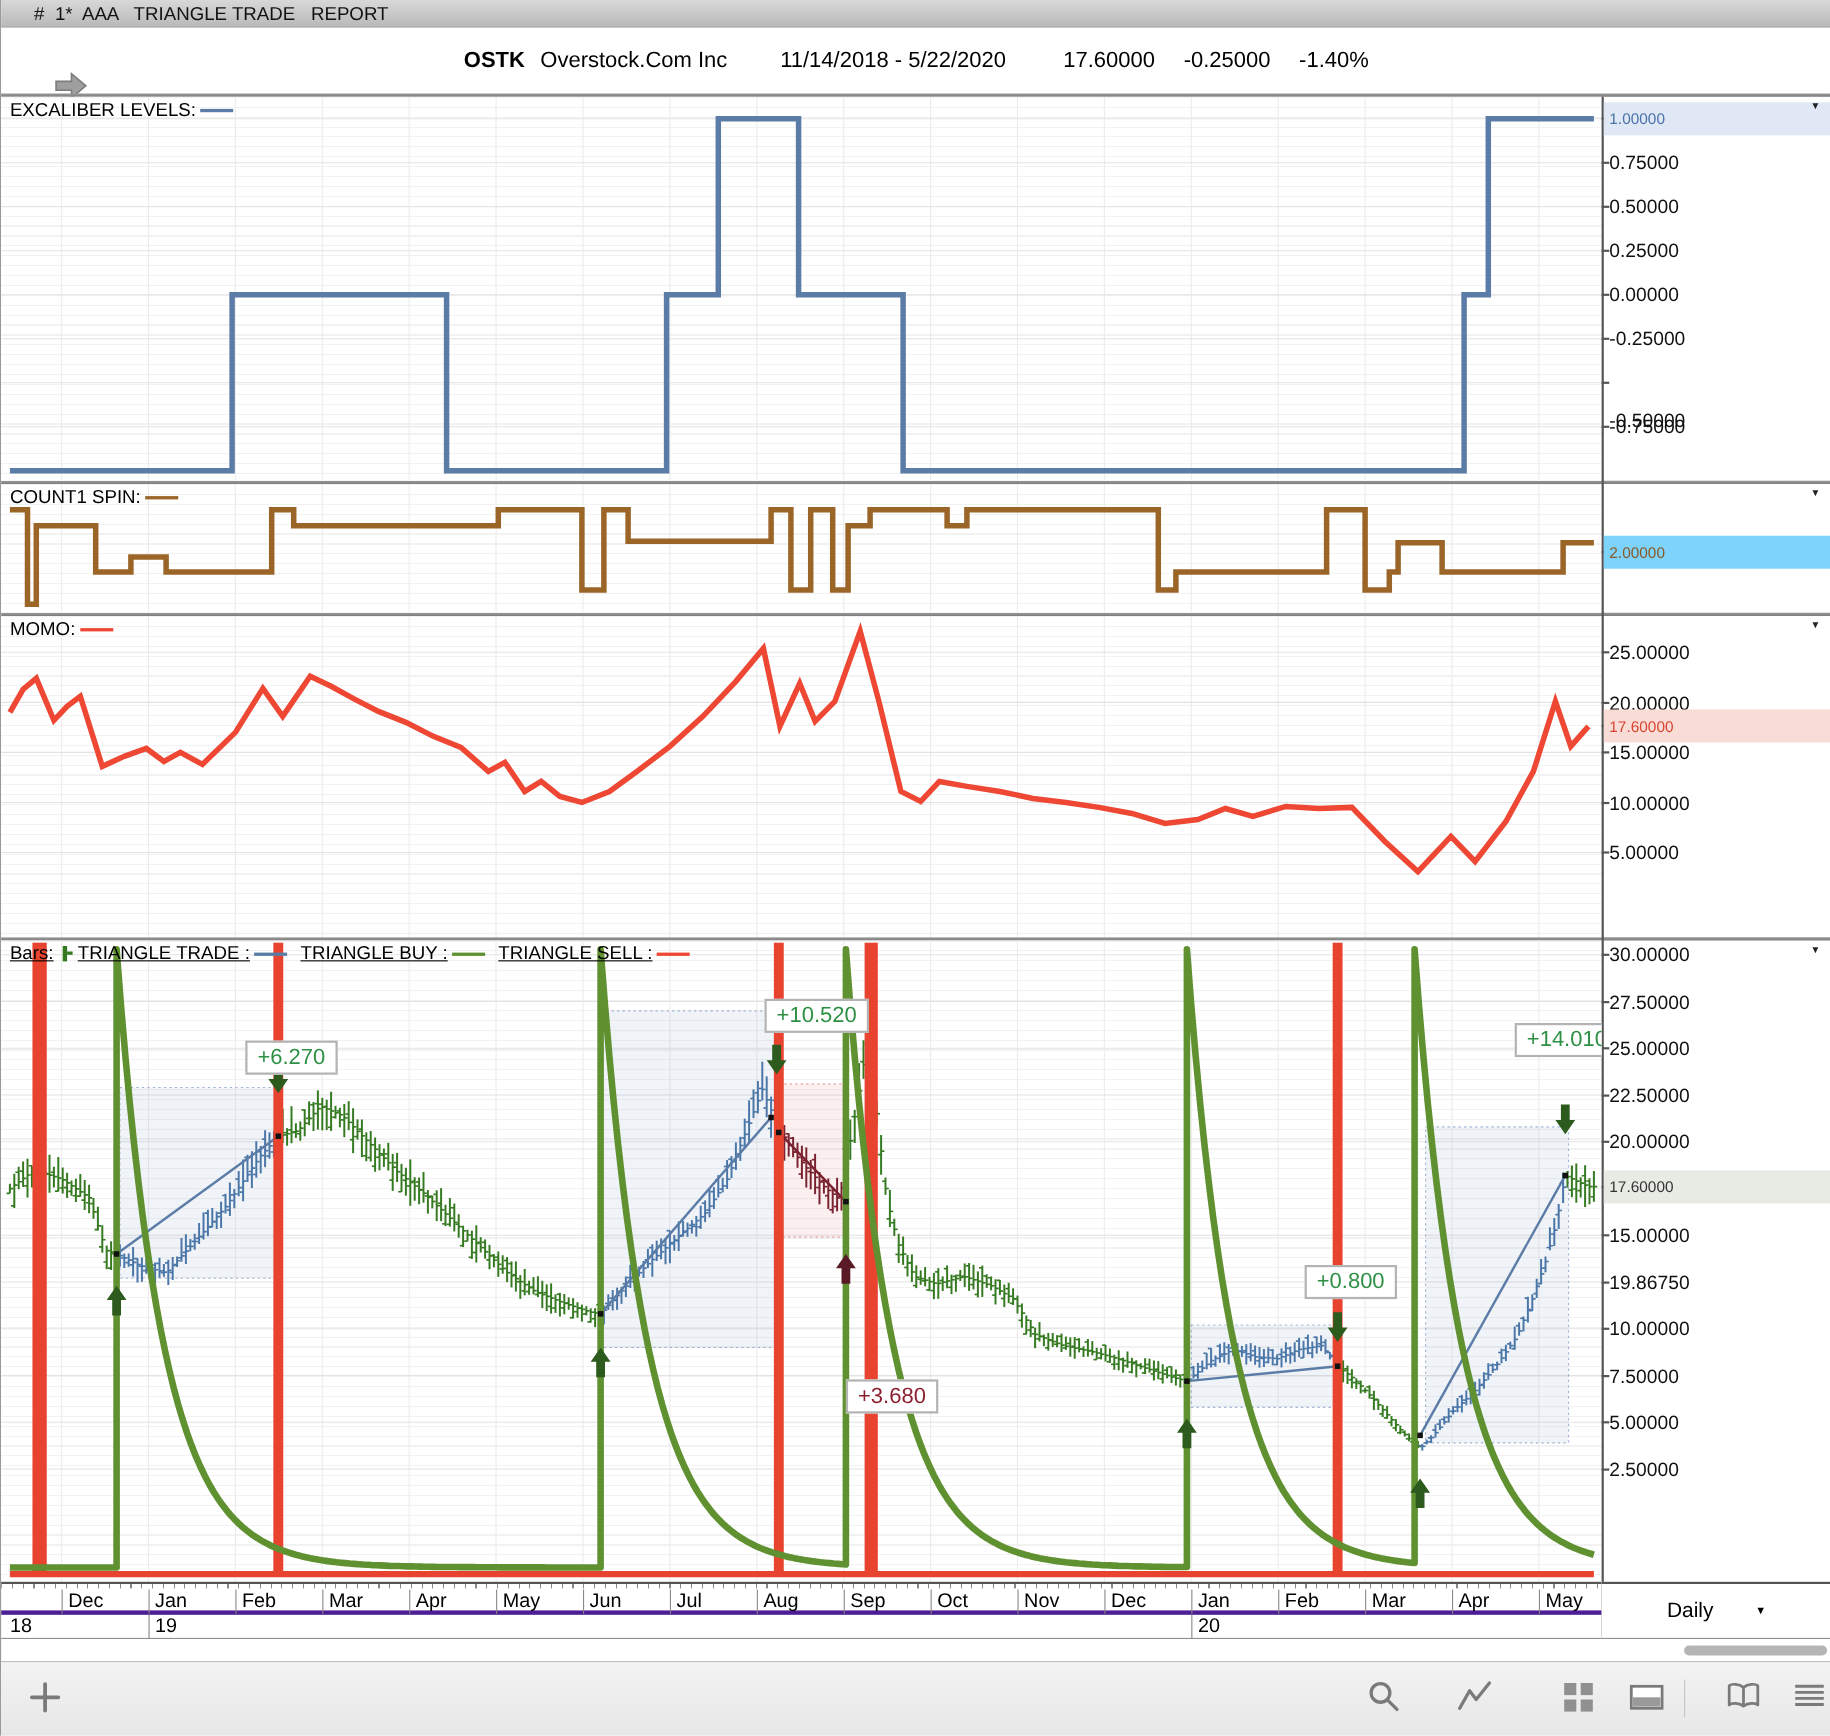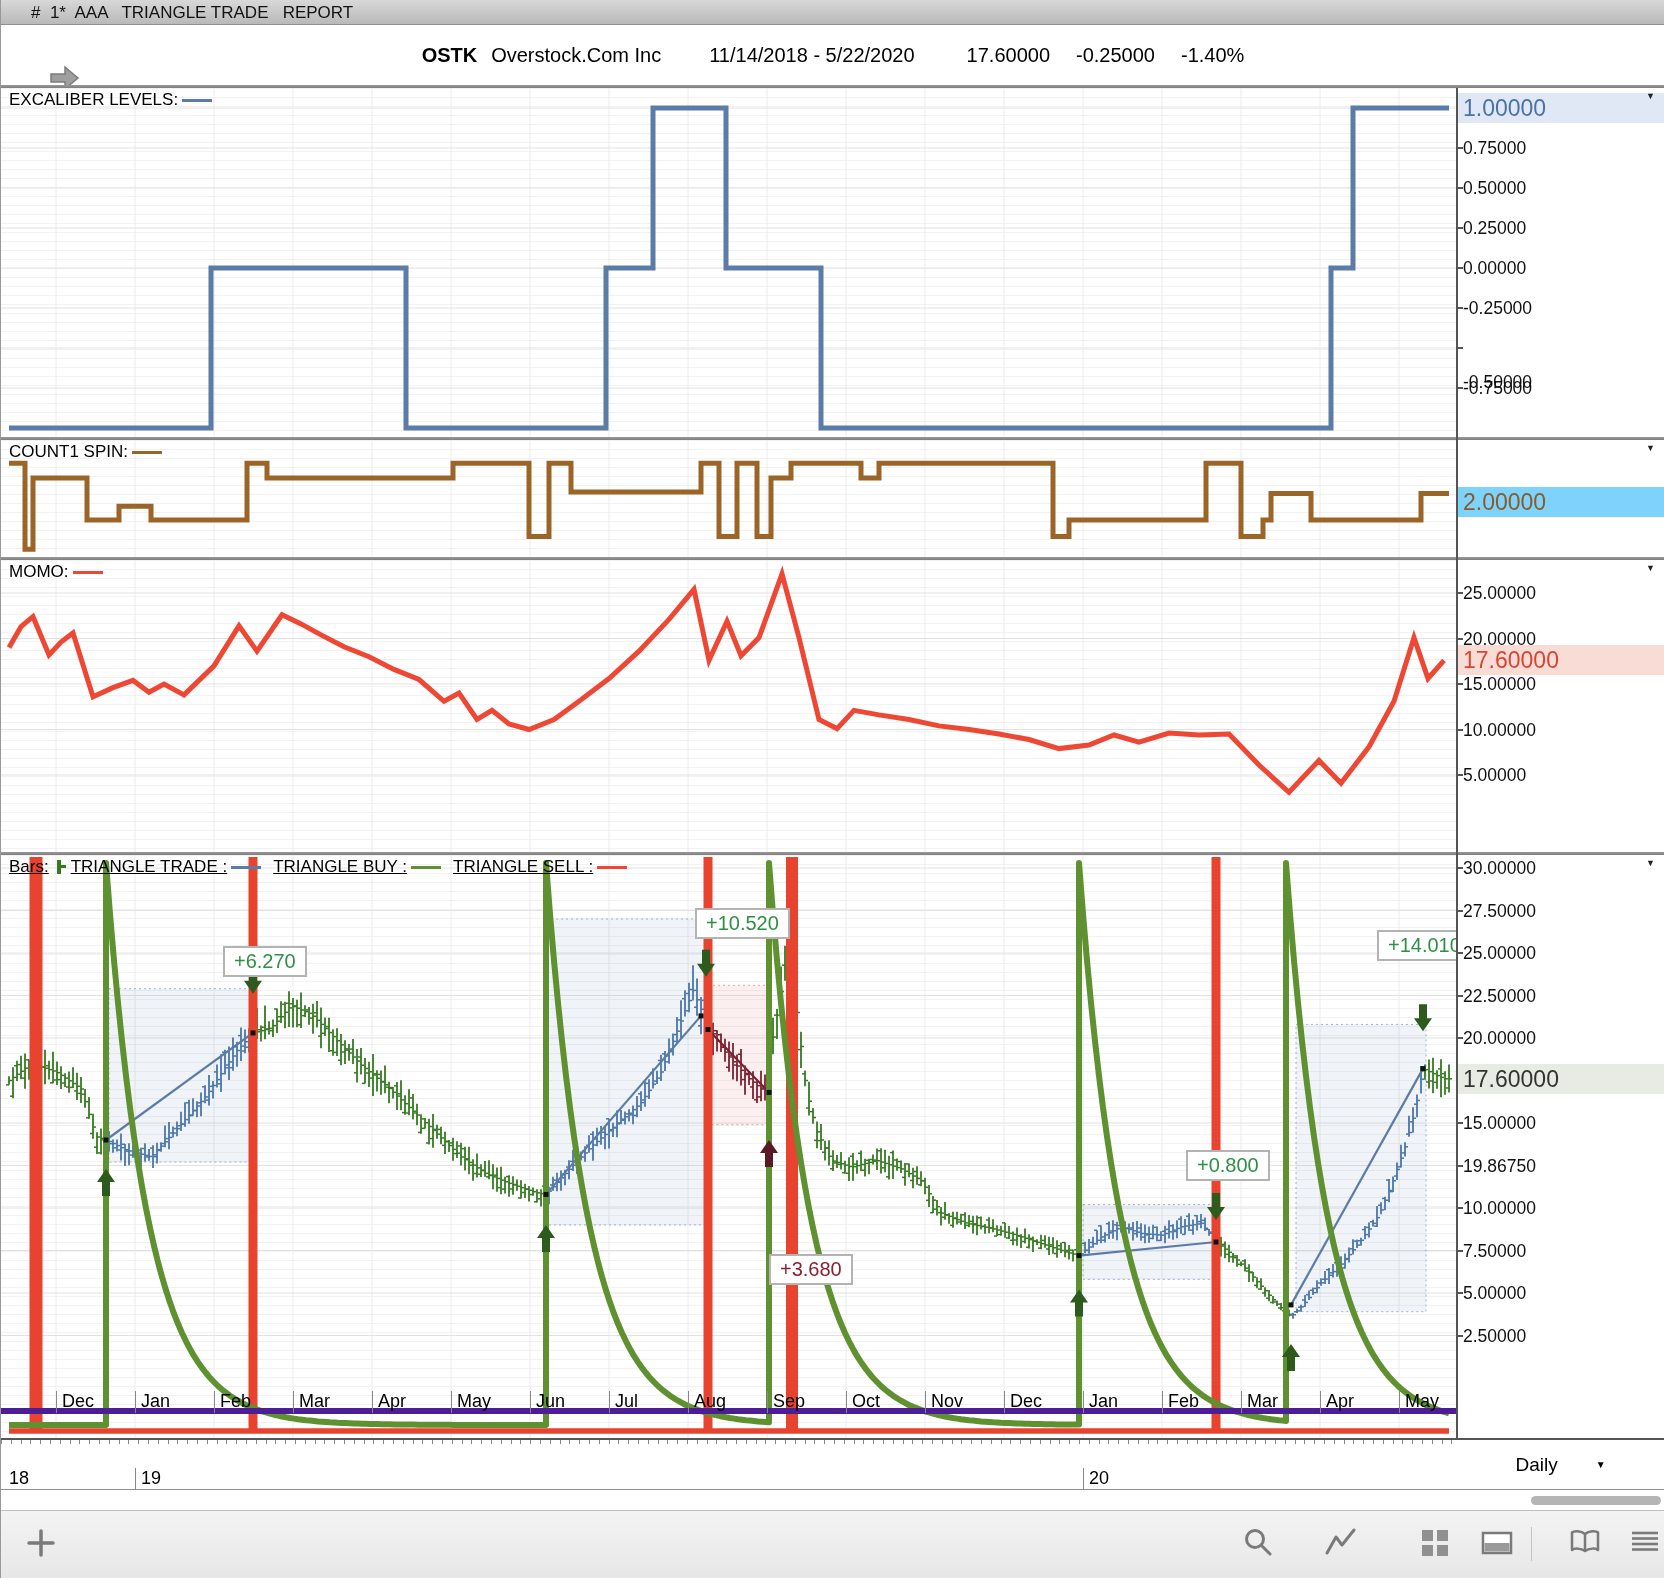--- a/index.html
+++ b/index.html
@@ -20,29 +20,29 @@
   .divider{position:absolute;left:0;width:100%;height:3px;background:linear-gradient(#9a9a9a,#7d7d7d);}
   .panel{position:absolute;left:0;width:1455px;overflow:hidden;background:#fff;
     background-image:repeating-linear-gradient(to bottom, rgba(0,0,0,0.05) 0 1px, transparent 1px 9px);}
   .panel svg{position:absolute;left:0;top:0;}
   .panel-label{position:absolute;left:8px;top:2px;font-size:17px;color:#000;white-space:pre;z-index:5;}
   .line-sample{display:inline-block;width:30px;height:3px;margin:0 12px 3px 4px;}
   .glyph-bar{display:inline-block;width:4px;height:14px;background:#357a21;position:relative;margin:0 10px -2px 6px;}
   .glyph-bar::after{content:"";position:absolute;left:4px;top:5px;width:5px;height:3px;background:#357a21;}
   .axis-sep{position:absolute;left:1455px;top:88px;width:2px;height:1402px;background:#555;}
   .axis-label{position:absolute;left:1462px;width:195px;height:22px;font-size:17.5px;color:#111;line-height:22px;}
-  .axis-hl{position:absolute;left:1457px;width:207px;height:30px;line-height:30px;font-size:23px;padding-left:5px;box-sizing:border-box;z-index:4;}
+  .axis-hl{position:absolute;left:1457px;width:207px;height:30px;line-height:30px;font-size:14px;padding-left:5px;box-sizing:border-box;z-index:4;}
   .axis-tick{position:absolute;left:1455px;width:7px;height:2px;background:#555;}
   .dd-arrow{position:absolute;left:1645px;width:14px;height:12px;font-size:9px;color:#222;z-index:6;cursor:pointer;}
   .anno{position:absolute;background:#fff;border:2px solid #b3b3b3;padding:2px 9px;font-size:20px;z-index:7;white-space:nowrap;}
   .legend{position:absolute;left:8px;top:2px;font-size:17px;color:#000;z-index:6;white-space:nowrap;text-decoration:underline;}
   .legend b{font-weight:normal;margin-right:2px;}
   .xaxis{position:absolute;left:0;top:1438px;width:1455px;height:7px;border-top:2px solid #555;box-sizing:border-box;
     background-image:repeating-linear-gradient(to right,#888 0 1px,transparent 1px 9.8px);background-size:100% 4px;background-repeat:no-repeat;}
-  .month-row{position:absolute;left:0;top:1391px;width:1455px;height:23px;border-bottom:6px solid #4c1d95;box-sizing:border-box;}
+  .month-row{position:absolute;left:0;top:1445px;width:1455px;height:23px;border-bottom:4px solid #4c1d95;box-sizing:border-box;}
   .month-cell{position:absolute;top:0;height:22px;border-left:1px solid #888;font-size:18px;color:#000;padding-left:5px;box-sizing:border-box;line-height:21px;}
   .year-row{position:absolute;left:0;top:1468px;width:1455px;height:22px;border-bottom:1px solid #8f8f8f;box-sizing:border-box;}
   .year-label{position:absolute;top:0;font-size:18px;color:#000;line-height:21px;}
   .year-sep{position:absolute;top:0;width:1px;height:22px;background:#888;}
   .daily-cell{position:absolute;left:1455px;top:1438px;width:209px;height:52px;border-top:2px solid #555;
     border-bottom:1px solid #8f8f8f;box-sizing:border-box;background:#fff;font-size:19px;color:#000;
     display:flex;align-items:center;justify-content:center;cursor:pointer;}
   .daily-cell .dd{font-size:10px;margin-left:38px;}
   .scroll-thumb{position:absolute;top:1496px;height:9px;background:#b5b5b5;border-radius:4.5px;}
   .toolbar{position:absolute;left:0;top:1510px;width:100%;height:68px;background:linear-gradient(#f3f3f3,#e7e7e7);border-top:1px solid #c0c0c0;box-sizing:border-box;}

